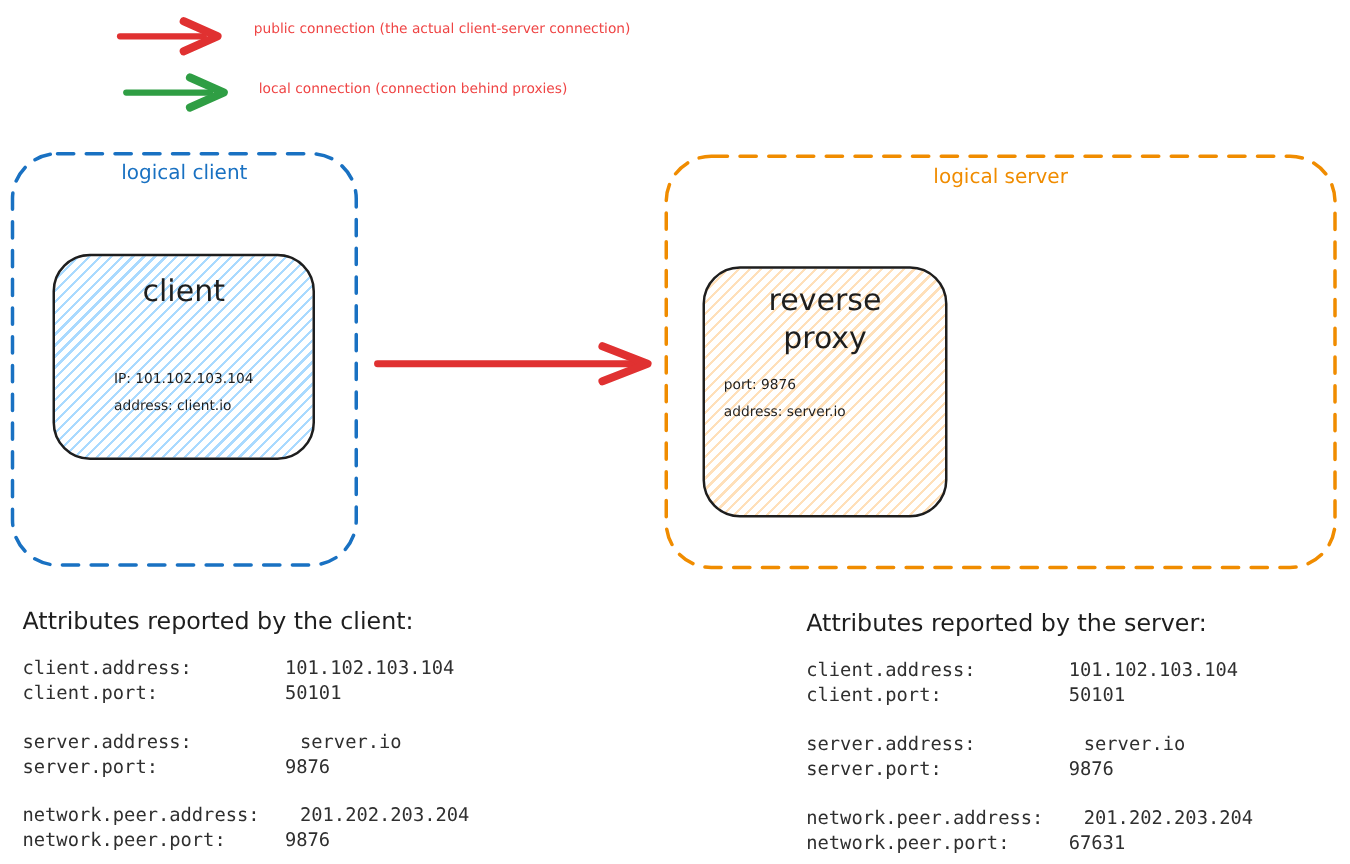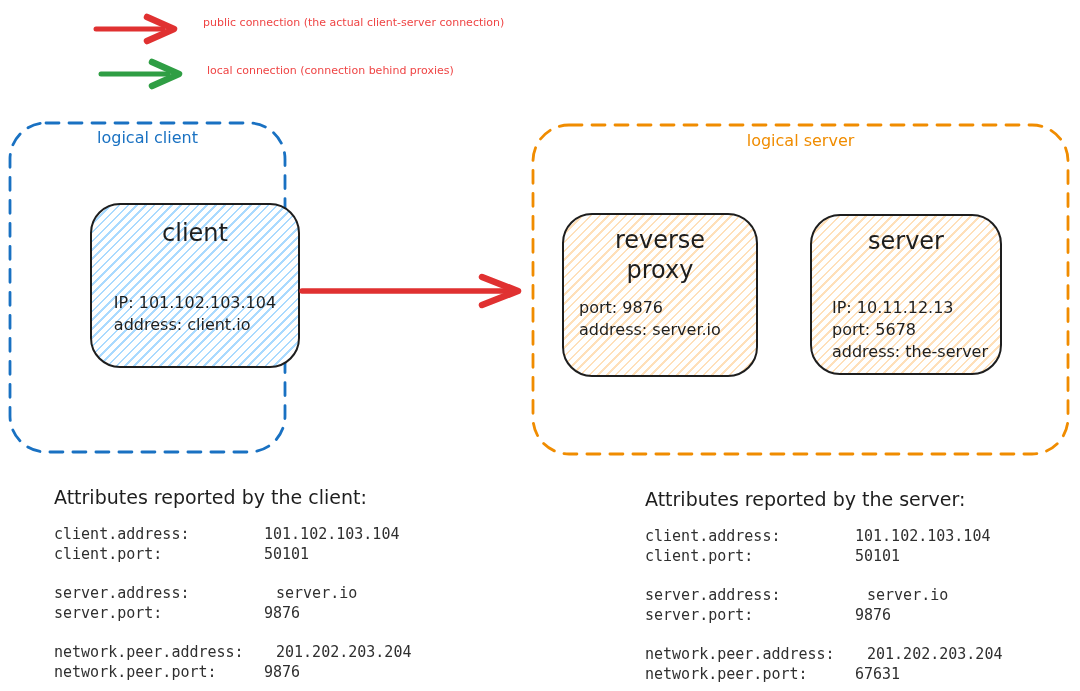--- a/index.html
+++ b/index.html
@@ -27,39 +27,38 @@
     position: absolute;
     border: 2.2px solid #1e1e1e;
     border-radius: 30px;
     box-sizing: border-box;
   }
   .hatch-blue {
     background-color: #ffffff;
     background-image: repeating-linear-gradient(135deg,
       rgba(165,216,255,0.95) 0px, rgba(165,216,255,0.95) 1.8px,
       rgba(255,255,255,0) 1.8px, rgba(255,255,255,0) 6.2px);
-    margin-left: 48px;
   }
   .hatch-orange {
     background-color: #ffffff;
     background-image: repeating-linear-gradient(135deg,
       rgba(255,216,168,0.8) 0px, rgba(255,216,168,0.8) 1.8px,
       rgba(255,255,255,0) 1.8px, rgba(255,255,255,0) 6.2px);
   }
   .node-title {
     position: absolute;
     left: 0; right: 0;
     text-align: center;
     font-size: 24px;
     line-height: 30px;
     color: #1e1e1e;
   }
   .node-body {
     position: absolute;
-    font-size: 16px;
+    font-size: 11px;
     line-height: 22px;
     color: #1e1e1e;
   }
   .node-body div { white-space: nowrap; }
 
   
   .attr-block { position: absolute; }
   .attr-title { font-size: 19px; line-height: 26px; color: #1e1e1e; white-space: nowrap; }
   .attr-table {
     margin-top: 15px;
@@ -107,40 +106,32 @@
   <svg class="abs" style="left:296px; top:270px;" width="232" height="44">
     <line x1="6" y1="21" x2="212" y2="21" stroke="#e03131" stroke-width="5.5" stroke-linecap="round"></line>
     <polyline points="186,7 222,21 186,35" fill="none" stroke="#e03131" stroke-width="6.5" stroke-linecap="round" stroke-linejoin="round"></polyline>
   </svg>
 
   <svg class="abs" style="left:530px; top:122px;" width="542" height="336">
     <rect x="3" y="3" width="535" height="329" rx="36" ry="36" fill="none" stroke="#f08c00" stroke-width="2.8" stroke-dasharray="13 10" stroke-linecap="round"></rect>
   </svg>
   <div class="abs group-label orange" style="left:533px; top:131px; width:535px;">logical server</div>
 
-  <div class="node hatch-orange" style="left:562px; top:213px; width:196px; height:164px;">
+  <div class="node hatch-orange" style="left:562px; top:213px; width:196px; height:201px;">
     <div class="node-title" style="top:10px;">
       <div style="width:150px; margin:0 auto;">reverse proxy</div>
     </div>
     <div class="node-body" style="top:82px; left:15px;">
       <div>port: 9876</div>
       <div>address: server.io</div>
     </div>
   </div>
 
-  <div class="node hatch-orange" style="left:810px; top:214px; width:192px; height:161px;">
-    <div class="node-title" style="top:10px;">server</div>
-    <div class="node-body" style="top:81px; left:20px;">
-      <div>IP: 10.11.12.13</div>
-      <div>port: 5678</div>
-      <div>address: the-server</div>
-    </div>
-  </div>
 
-  <div class="attr-block" style="left:18px; top:484px;margin-left:36px;">
+  <div class="attr-block" style="left:18px; top:484px;">
     <div class="attr-title">Attributes reported by the client:</div>
     <div class="attr-table">
       <div class="attr-row">
         <span class="attr-label">client.address:</span>
         <span class="attr-value">101.102.103.104</span>
       </div>
       <div class="attr-row">
         <span class="attr-label">client.port:</span>
         <span class="attr-value">50101</span>
       </div>

